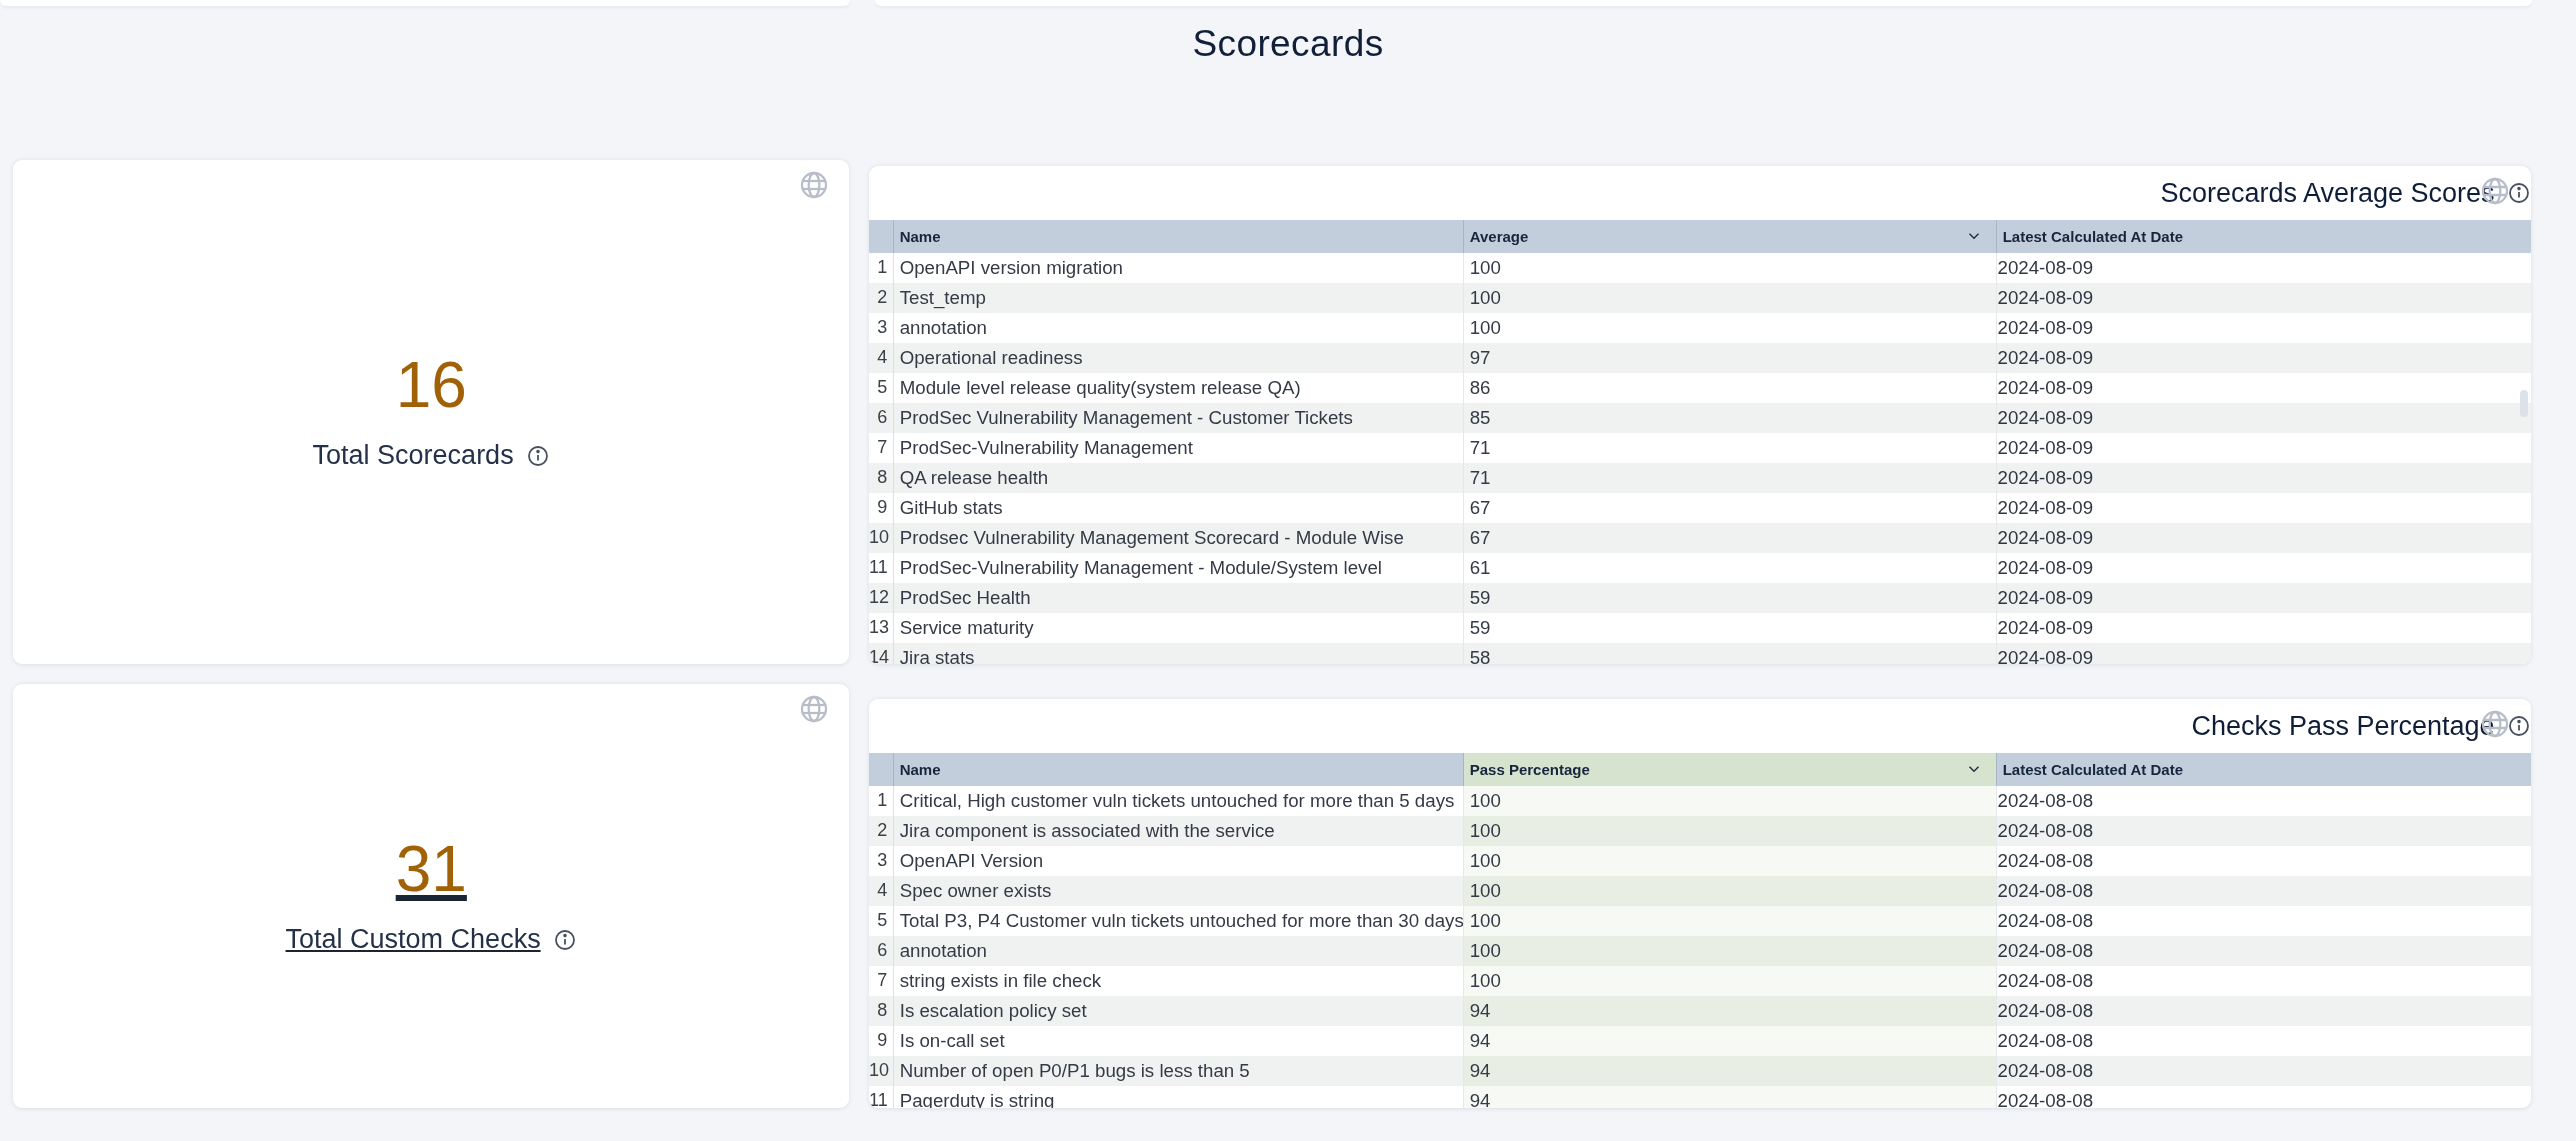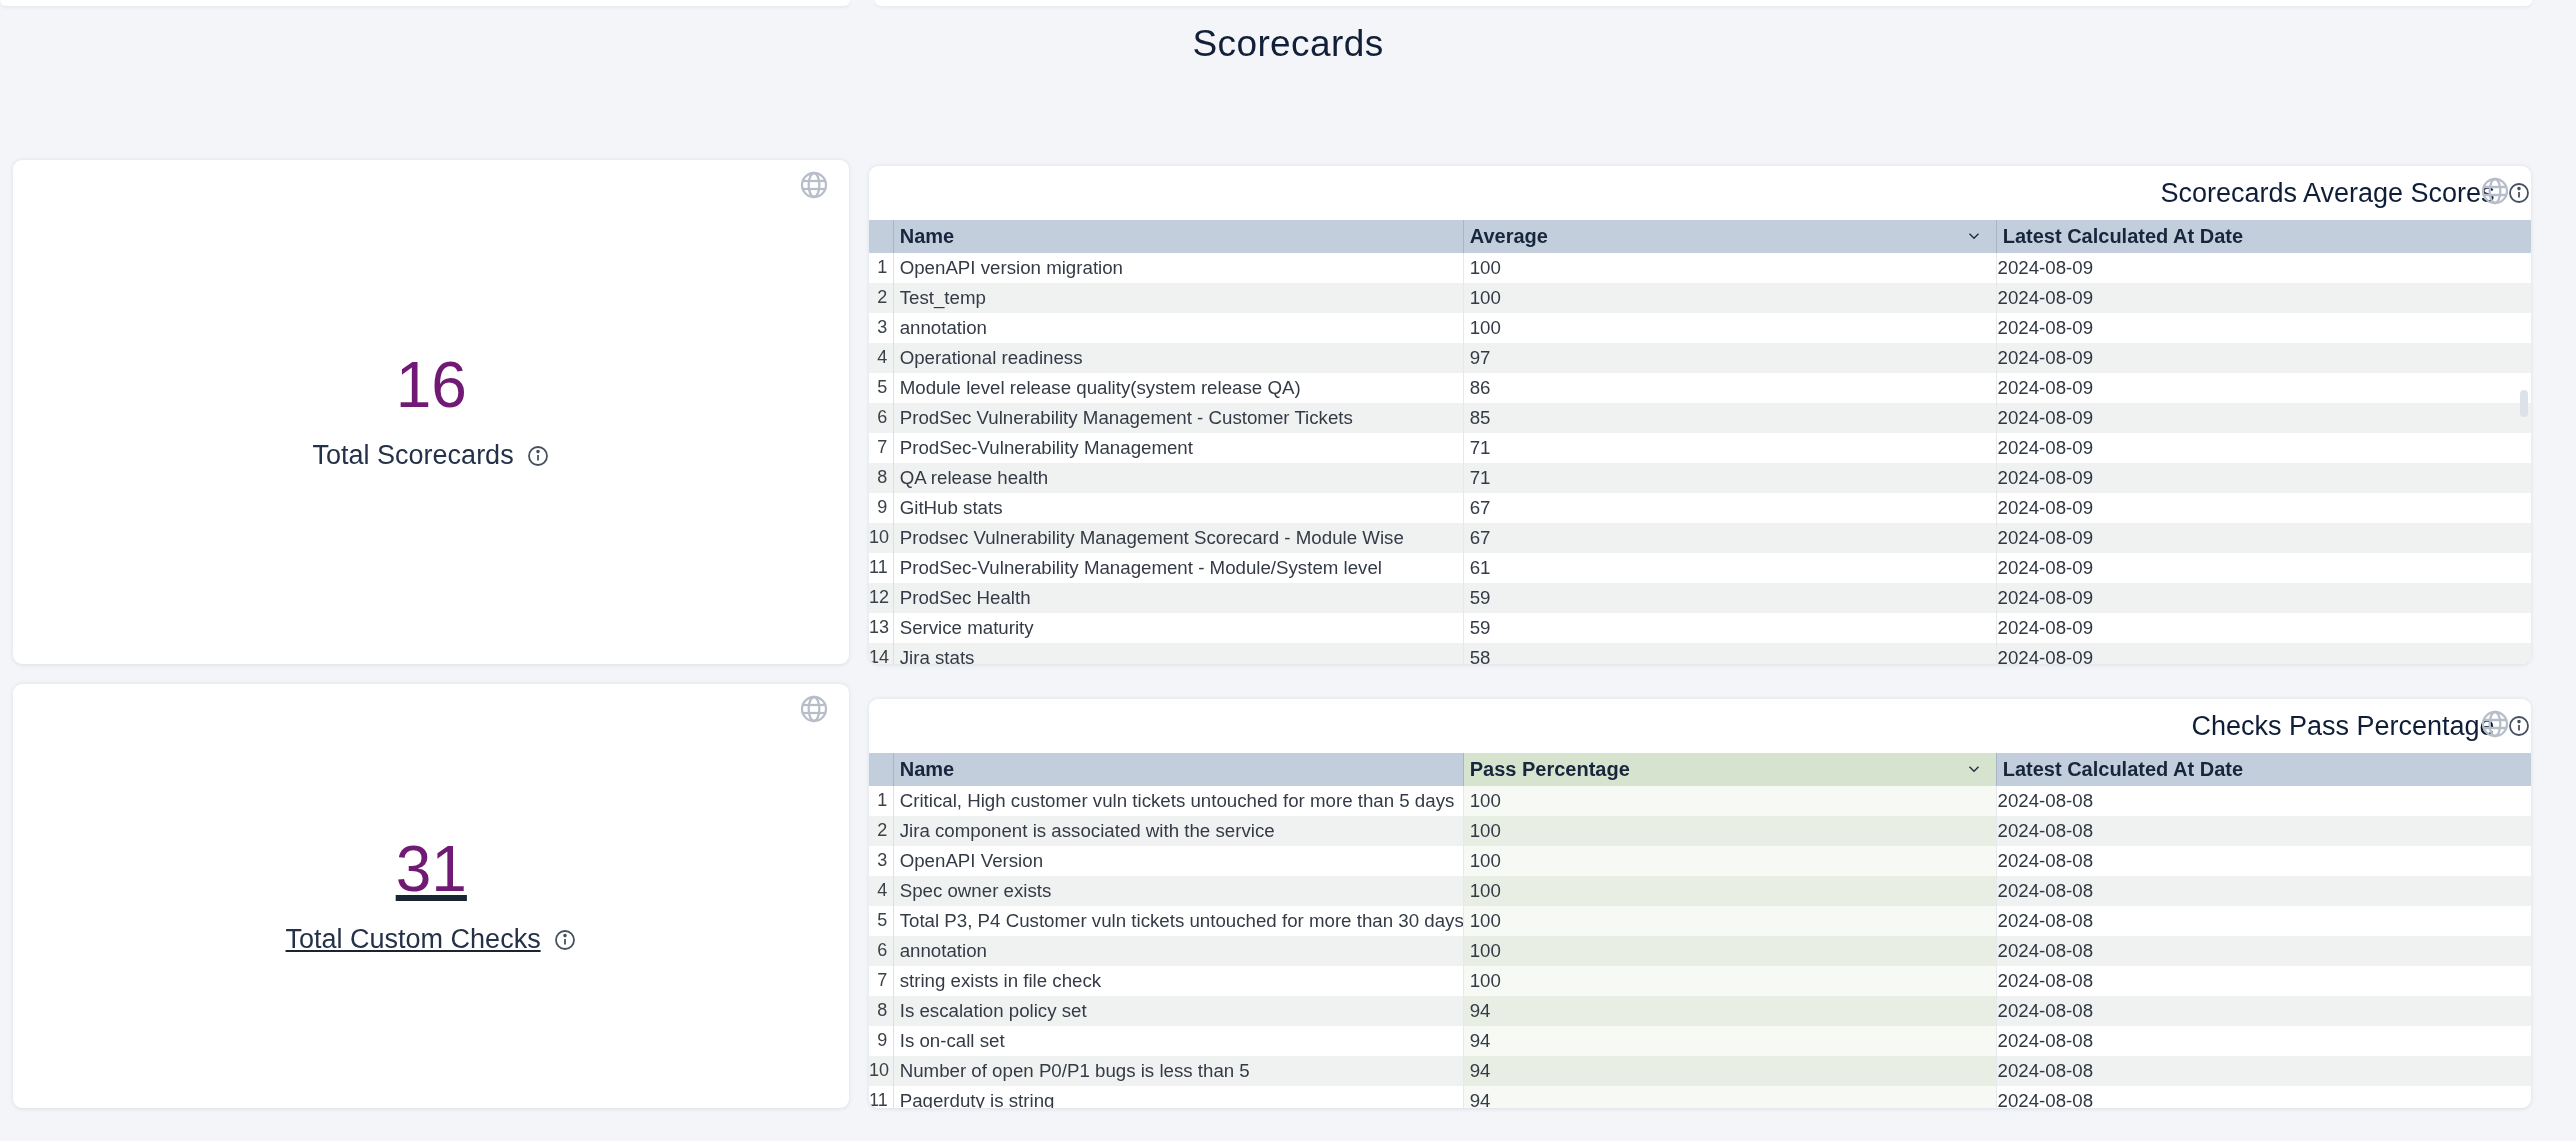--- a/index.html
+++ b/index.html
@@ -36,21 +36,21 @@
   .globe {
     position:absolute; top:9px; right:19.6px; width:32px; height:32px;
     color:#b7bec9;
   }
   .globe svg { width:100%; height:100%; }
 
   .stat-inner {
     height:100%; display:flex; flex-direction:column;
     align-items:center; justify-content:center; gap:23px;
   }
-  .stat-value { font-size:64px; font-weight:500; color:#701a75; line-height:1;text-align:right; }
+  .stat-value { font-size:64px; font-weight:500; color:#a16207; line-height:1;text-align:right; }
   .stat-label-row { display:flex; align-items:center; gap:12.4px; }
   .stat-label { font-size:27px; font-weight:400; color:#243149; }
 
   .info-icon { width:24px; height:24px; color:#46505f; display:inline-block; }
   .info-icon svg { width:100%; height:100%; display:block; }
 
   .tcard-title-row {
     display:flex; justify-content:flex-end; align-items:center;
     gap:12.4px; margin-top:12.4px; height:30px;
   }
@@ -59,21 +59,21 @@
   table.score-table {
     width:1662px; border-collapse:collapse; table-layout:fixed;
     margin-top:11.6px;
   }
   col.c-num   { width:24px; }
   col.c-name  { width:570px; }
   col.c-value { width:533px; }
   col.c-date  { width:535px; }
 
   thead th {
-    height:33px; background:#c3cedd; font-size:20px; font-weight:700;
+    height:33px; background:#c3cedd; font-size:15px; font-weight:700;
     color:#17263c; text-align:left; padding:0 0 0 6.2px;
     border-right:0.9px solid #a9b4c4; position:relative;
   }
   thead th:last-child { border-right:none; }
   thead th.col-num { padding:0; }
   .sort-chevron {
     position:absolute; right:12.4px; top:50%; width:18px; height:18px;
     transform:translateY(-50%); color:#27303f;
   }
   .sort-chevron svg { width:100%; height:100%; display:block; }

